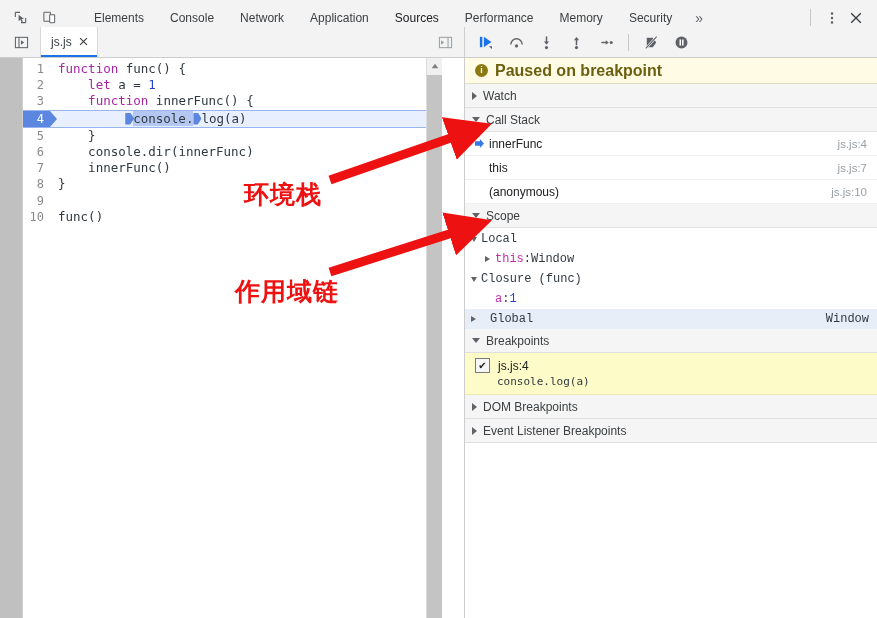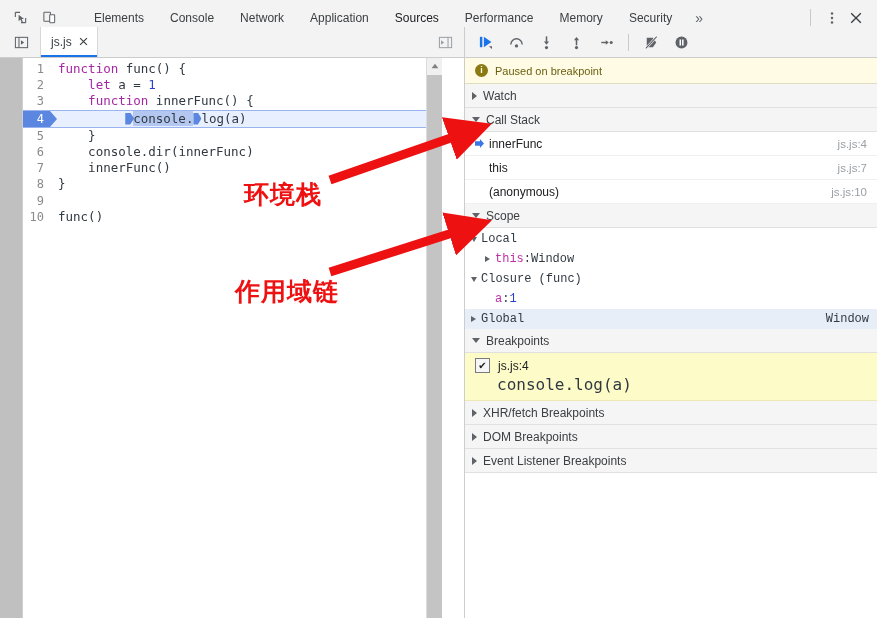--- a/index.html
+++ b/index.html
@@ -267,21 +267,21 @@
   .paused-banner {
     height: 26px;
     background: #fffbe5;
     border-bottom: 1px solid #e0dcc0;
     display: flex; align-items: center;
     gap: 7px;
     padding-left: 10px;
     box-sizing: border-box;
   }
   .paused-text {
-    font-size: 11px; font-weight: normal; color: #6b5f10;
+    font-size: 16px; font-weight: bold; color: #6b5f10;
   }
   .info-ico {
     width: 13px; height: 13px; border-radius: 50%;
     background: #8a7a11;
     color: #fffbe5;
     font-size: 9px; font-weight: bold;
     display: flex; align-items: center; justify-content: center;
     line-height: 1;
   }
 
@@ -343,20 +343,21 @@
   }
   .scope-row {
     height: 20px;
     display: flex; align-items: center;
     box-sizing: border-box;
     cursor: pointer;
     padding-left: 6px;
   }
   .scope-row.selected {
     background: #e8eef7;
+    gap: 9px;
   }
   .s-tri {
     width: 0; height: 0;
     border-top: 3.5px solid transparent;
     border-bottom: 3.5px solid transparent;
     border-left: 5px solid #5f6368;
     margin-right: 5px;
     flex: 0 0 auto;
   }
   .s-tri.open {
@@ -394,21 +395,21 @@
     background: #f6f6f6;
     display: flex; align-items: center; justify-content: center;
     flex: 0 0 auto;
     cursor: pointer;
   }
   .bp-check span {
     color: #202124; font-size: 10px; line-height: 1;
   }
   .bp-line2 {
     font-family: "DejaVu Sans Mono", monospace;
-    font-size: 16px;
+    font-size: 11px;
     color: #303942;
     padding-left: 22px;
     padding-top: 2px;
   }
 
   
   .anno {
     position: absolute;
     color: #ee1111;
     font-family: "DejaVu Sans", sans-serif;
@@ -724,24 +725,20 @@
             <span>✔</span>
           </span>
           <span>js.js:4</span>
         </div>
         <div class="bp-line2">console.log(a)</div>
       </div>
     </div>
 
     <div class="sect-header">
       <span class="tri"></span>
-      <span>XHR/fetch Breakpoints</span>
-    </div>
-    <div class="sect-header">
-      <span class="tri"></span>
       <span>DOM Breakpoints</span>
     </div>
     <div class="sect-header">
       <span class="tri"></span>
       <span>Event Listener Breakpoints</span>
     </div>
   </div>
 
   <svg class="anno-svg" viewBox="0 0 877 618">
     <defs>

